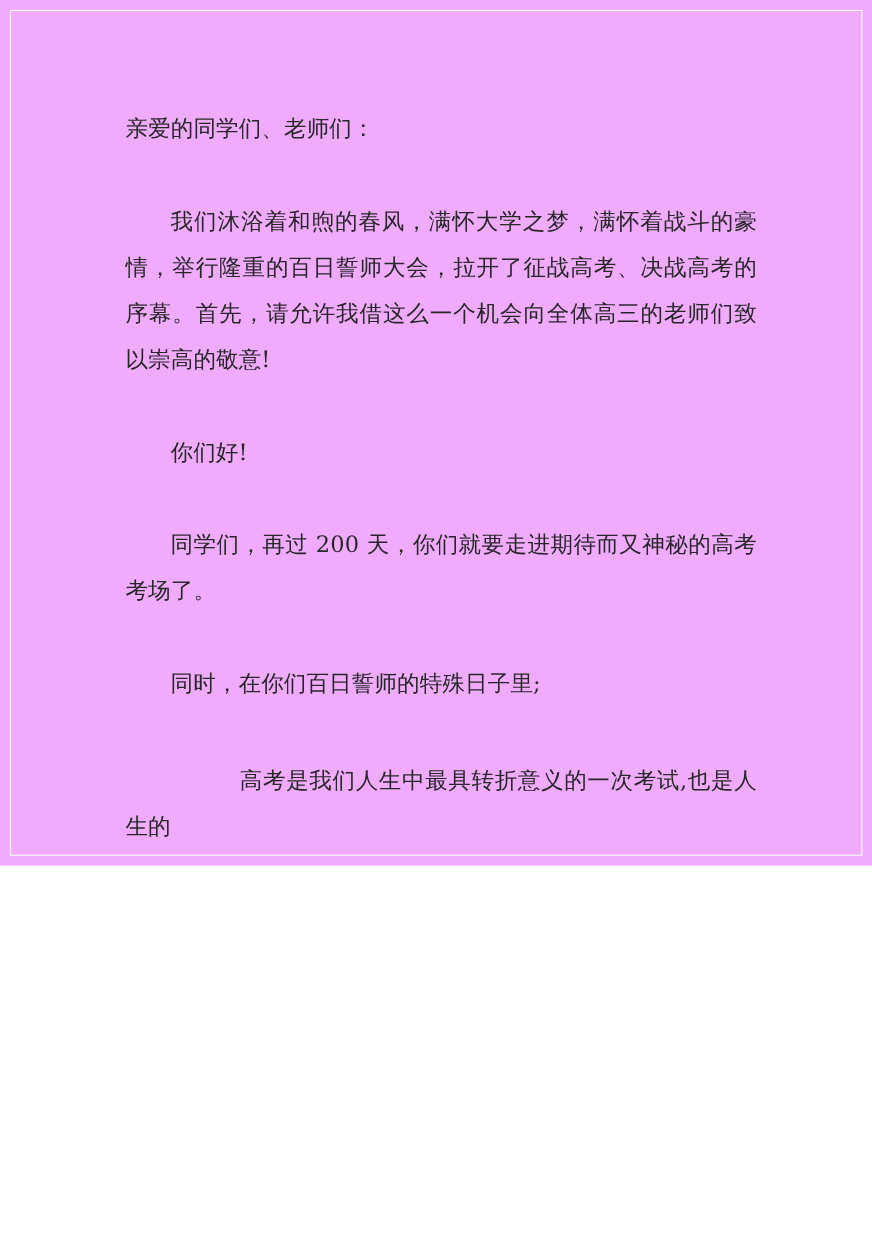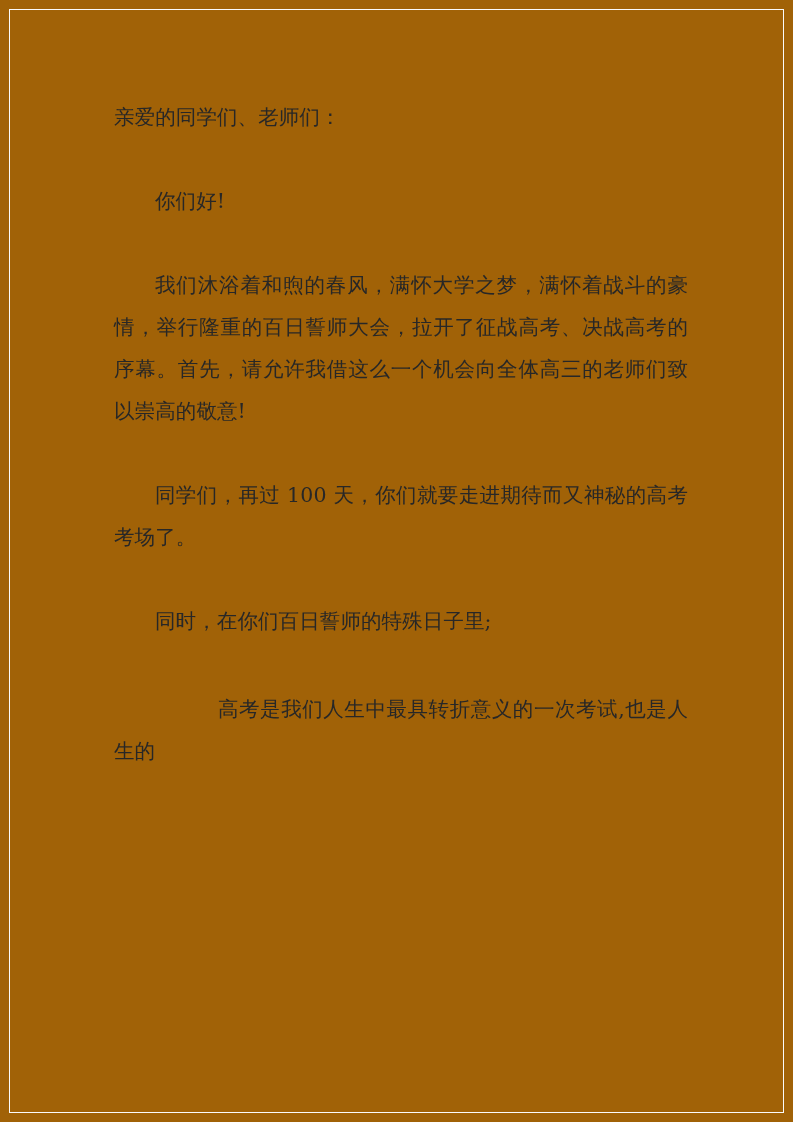--- a/index.html
+++ b/index.html
@@ -11,22 +11,22 @@
   body {
     width: 793px;
     height: 1122px;
     overflow: hidden;
     font-family: "DejaVu Serif", "Liberation Serif", serif;
   }
 
   #page {
     position: relative;
     width: 793px;
-    height: 1122px;
-    background: #a16207;
+    height: 787px;
+    background: #f0abfc;
     box-sizing: border-box;
   }
 
   
   #page-frame {
     position: absolute;
     left: 9px;
     top: 9px;
     right: 9px;
     bottom: 9px;
@@ -67,25 +67,25 @@
 <body>
 
 <div id="page">
 
   <div id="page-frame"></div>
 
   <div id="doc-body">
 
     <p class="para indent-0">亲爱的同学们、老师们：</p>
 
+    <p class="para indent-2">我们沐浴着和煦的春风，满怀大学之梦，满怀着战斗的豪情，举行隆重的百日誓师大会，拉开了征战高考、决战高考的序幕。首先，请允许我借这么一个机会向全体高三的老师们致以崇高的敬意!</p>
+
     <p class="para indent-2">你们好!</p>
 
-    <p class="para indent-2">我们沐浴着和煦的春风，满怀大学之梦，满怀着战斗的豪情，举行隆重的百日誓师大会，拉开了征战高考、决战高考的序幕。首先，请允许我借这么一个机会向全体高三的老师们致以崇高的敬意!</p>
-
-    <p class="para indent-2">同学们，再过 100 天，你们就要走进期待而又神秘的高考考场了。</p>
+    <p class="para indent-2">同学们，再过 200 天，你们就要走进期待而又神秘的高考考场了。</p>
 
 
     <p class="para indent-2">同时，在你们百日誓师的特殊日子里;</p>
 
 
     <p class="para indent-5 tail">高考是我们人生中最具转折意义的一次考试,也是人生的</p>
 
   </div>
 </div>
 

